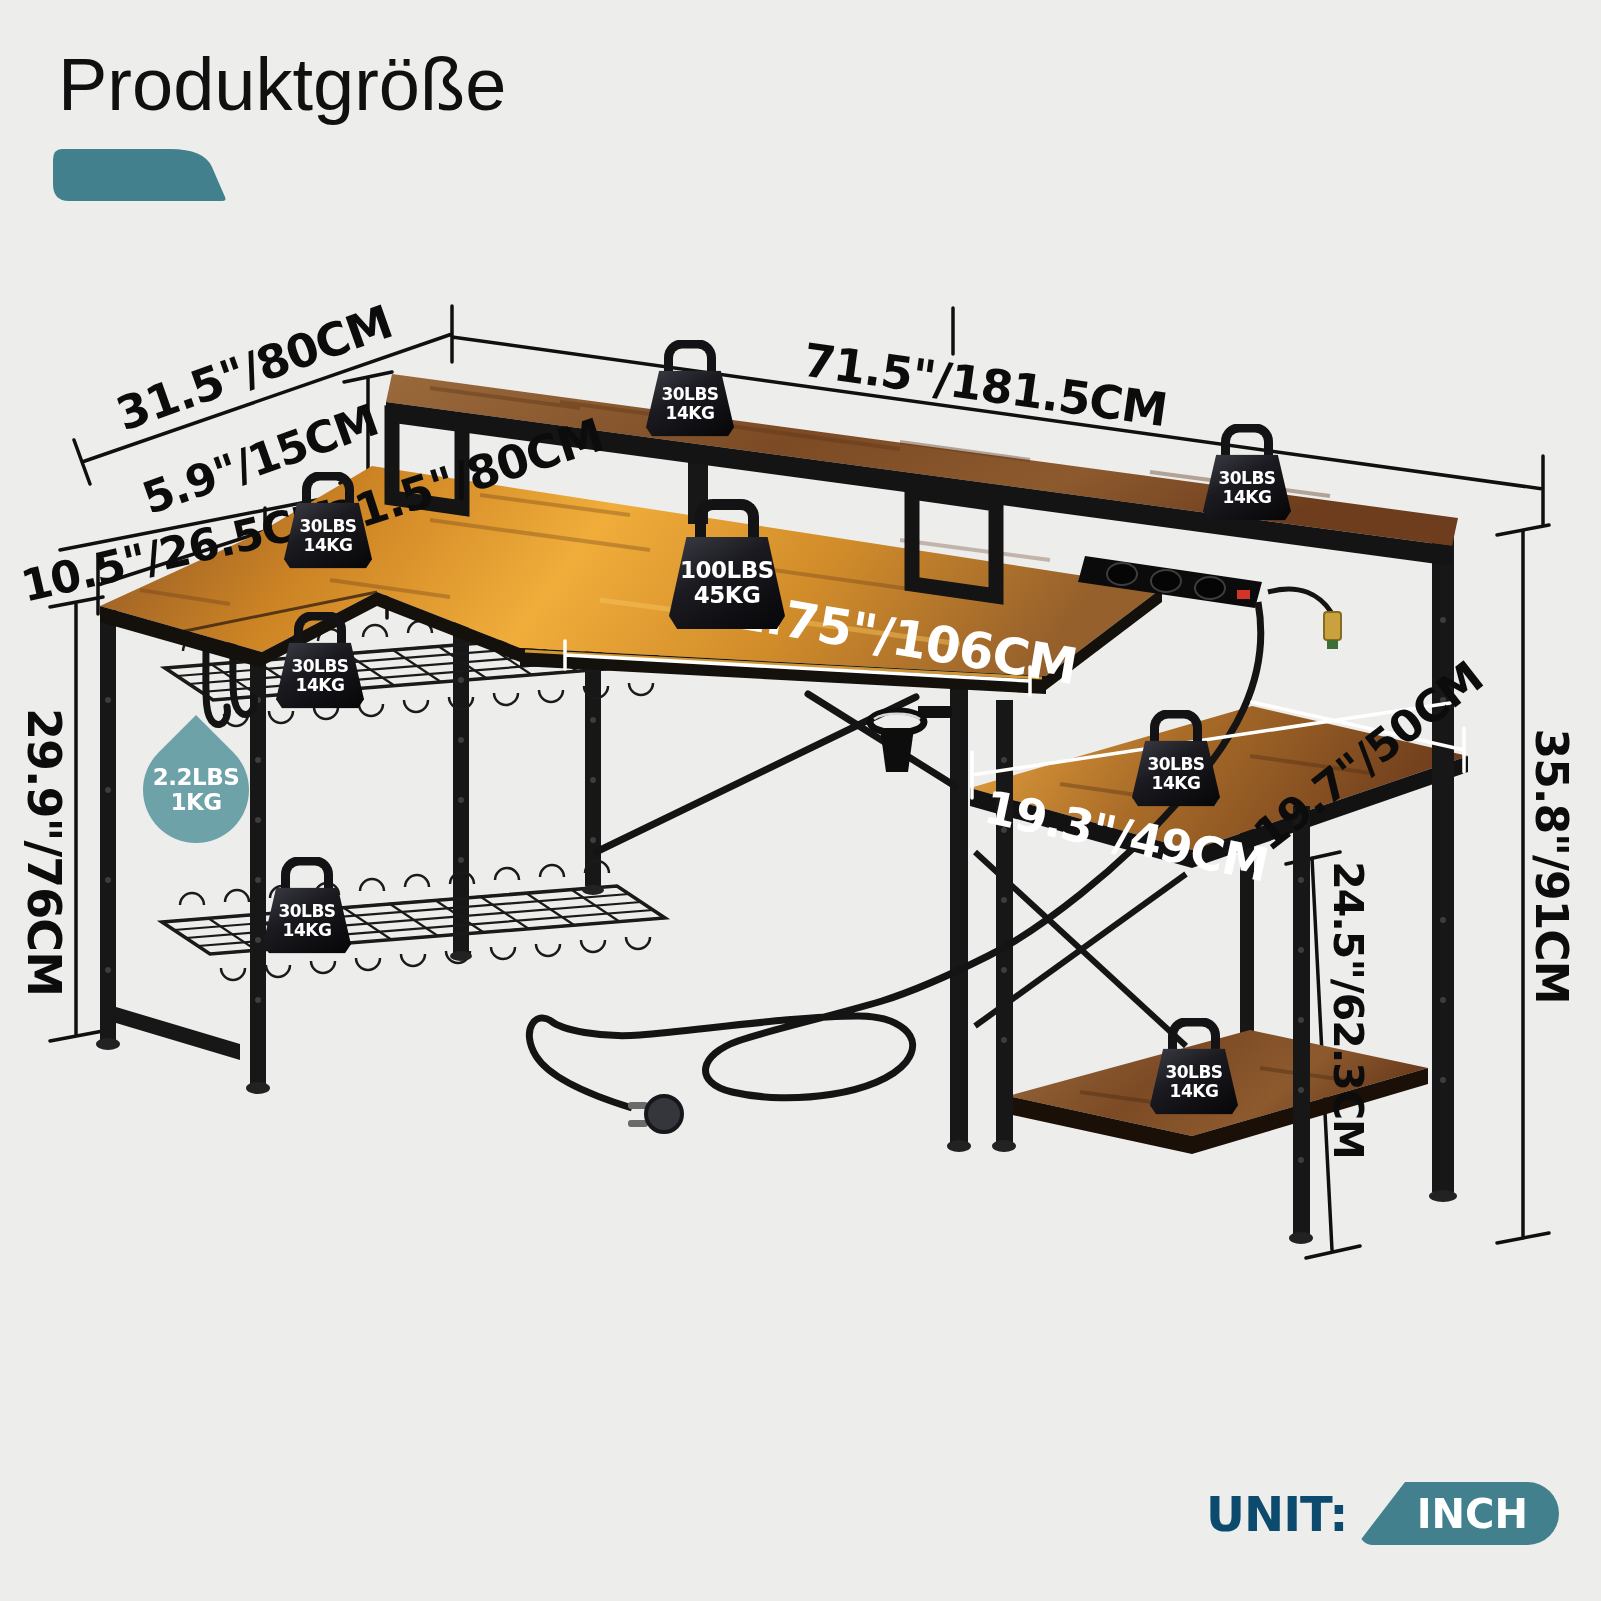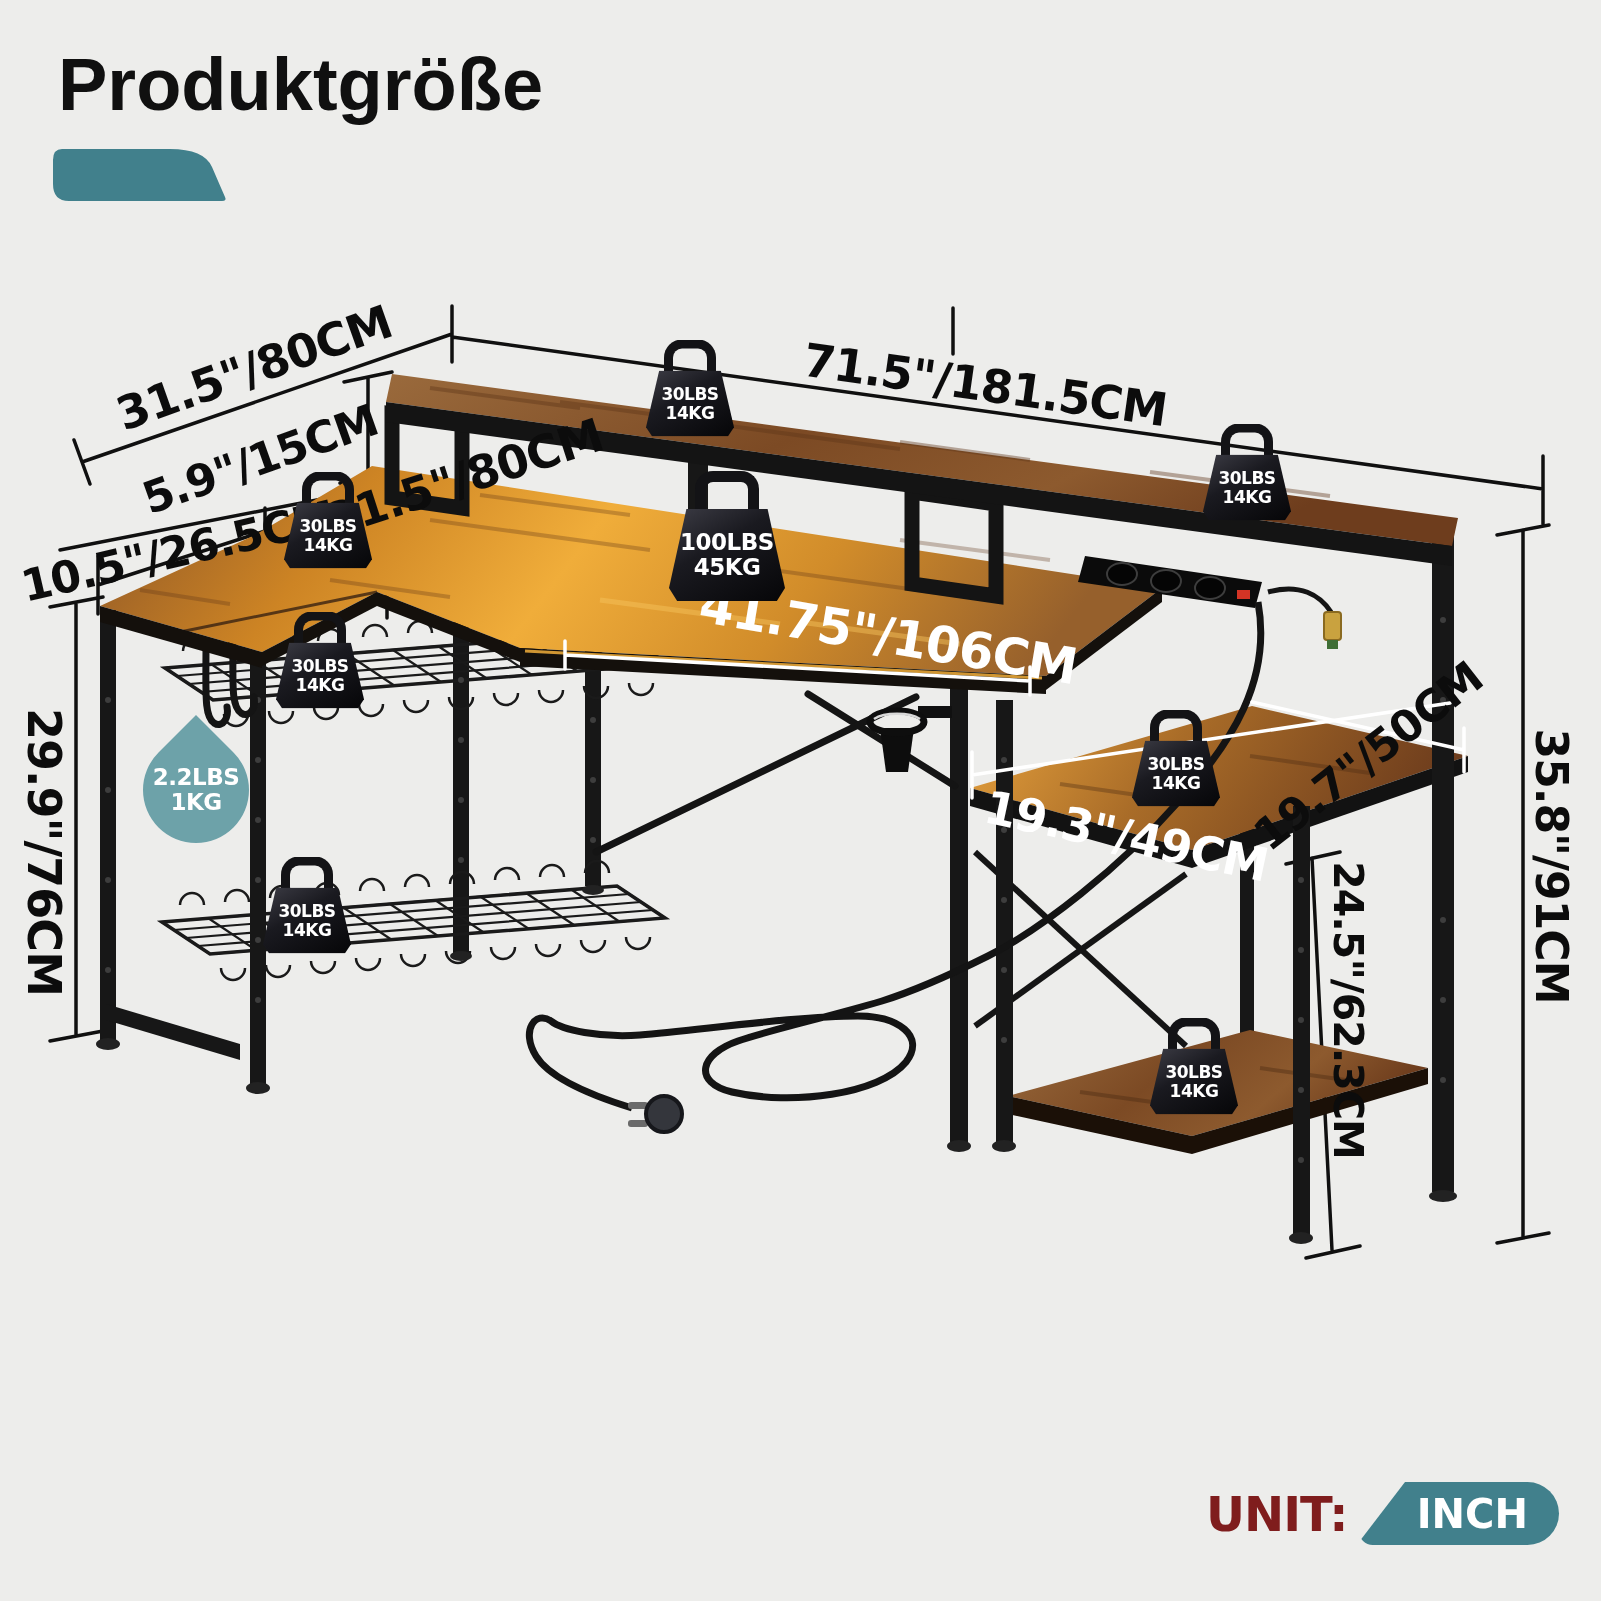--- a/index.html
+++ b/index.html
@@ -3,21 +3,21 @@
 <meta charset="utf-8">
 <style>
   html,body{margin:0;padding:0;background:#e4e4e2;}
   .stage{
     position:relative;width:1601px;height:1601px;overflow:hidden;
     background:#ededeb;
     font-family:"Liberation Sans",sans-serif;
   }
   .page-title{
     position:absolute;left:58px;top:42px;margin:0;
-    font-size:74px;font-weight:700;color:#101010;letter-spacing:0px;
+    font-size:74px;font-weight:400;color:#101010;letter-spacing:0px;
     font-family:"Liberation Sans",sans-serif;
   }
   .title-leaf{position:absolute;left:52px;top:148px;width:176px;height:58px;}
   .scene{position:absolute;left:0;top:0;}
   
   .dim{
     position:absolute;white-space:nowrap;color:#0c0c0c;
     font-family:"DejaVu Sans",sans-serif;font-weight:800;letter-spacing:-1px;
     transform:translate(-50%,-50%) rotate(var(--r,0deg));
   }
@@ -36,21 +36,21 @@
   .weight.large .w-handle{width:42px;height:32px;border-width:11px;}
   .weight.large .w-body{width:116px;height:92px;font-size:23px;}
   
   .droplet{position:absolute;width:106px;height:106px;transform:translate(-50%,-50%) rotate(45deg);
     background:rgba(86,148,158,.85);border-radius:0 53px 53px 53px;}
   .drop-label{position:absolute;inset:0;transform:rotate(-45deg);display:flex;flex-direction:column;
     align-items:center;justify-content:center;color:#fff;font-weight:800;font-size:23px;line-height:1.1;
     font-family:"DejaVu Sans",sans-serif;letter-spacing:-.5px;}
   
   .unit-row{position:absolute;left:1206px;top:1482px;display:flex;align-items:center;gap:12px;}
-  .unit-label{font-size:48px;font-weight:800;color:#7f1d1d;font-family:"DejaVu Sans",sans-serif;letter-spacing:-1px;}
+  .unit-label{font-size:48px;font-weight:800;color:#0c4a6e;font-family:"DejaVu Sans",sans-serif;letter-spacing:-1px;}
   .inch-pill{position:relative;width:200px;height:63px;background:var(--accent,#41808c);
     border-radius:0 32px 32px 14px;display:flex;align-items:center;justify-content:center;padding-left:26px;box-sizing:border-box;}
   .inch-pill::before{content:"";position:absolute;left:0;top:0;width:0;height:0;
     border-top:60px solid #ededeb;border-right:46px solid transparent;}
   .inch-text{position:relative;color:#ffffff;font-weight:800;font-size:40px;font-family:"DejaVu Sans",sans-serif;letter-spacing:0px;}
 </style>
 </head>
 <body>
 
 <div class="stage" style="background: rgb(237, 237, 235);">
@@ -288,21 +288,21 @@
         <span>14KG</span>
       </div>
   </div>
   <div class="weight" style="left:328px;top:520px">
     <div class="w-handle"></div>
     <div class="w-body">
         <span>30LBS</span>
         <span>14KG</span>
       </div>
   </div>
-  <div class="weight large" style="left:727px;top:536px">
+  <div class="weight large" style="left:727px;top:564px">
     <div class="w-handle"></div>
     <div class="w-body">
         <span>100LBS</span>
         <span>45KG</span>
       </div>
   </div>
   <div class="weight" style="left:320px;top:660px">
     <div class="w-handle"></div>
     <div class="w-body">
         <span>30LBS</span>

